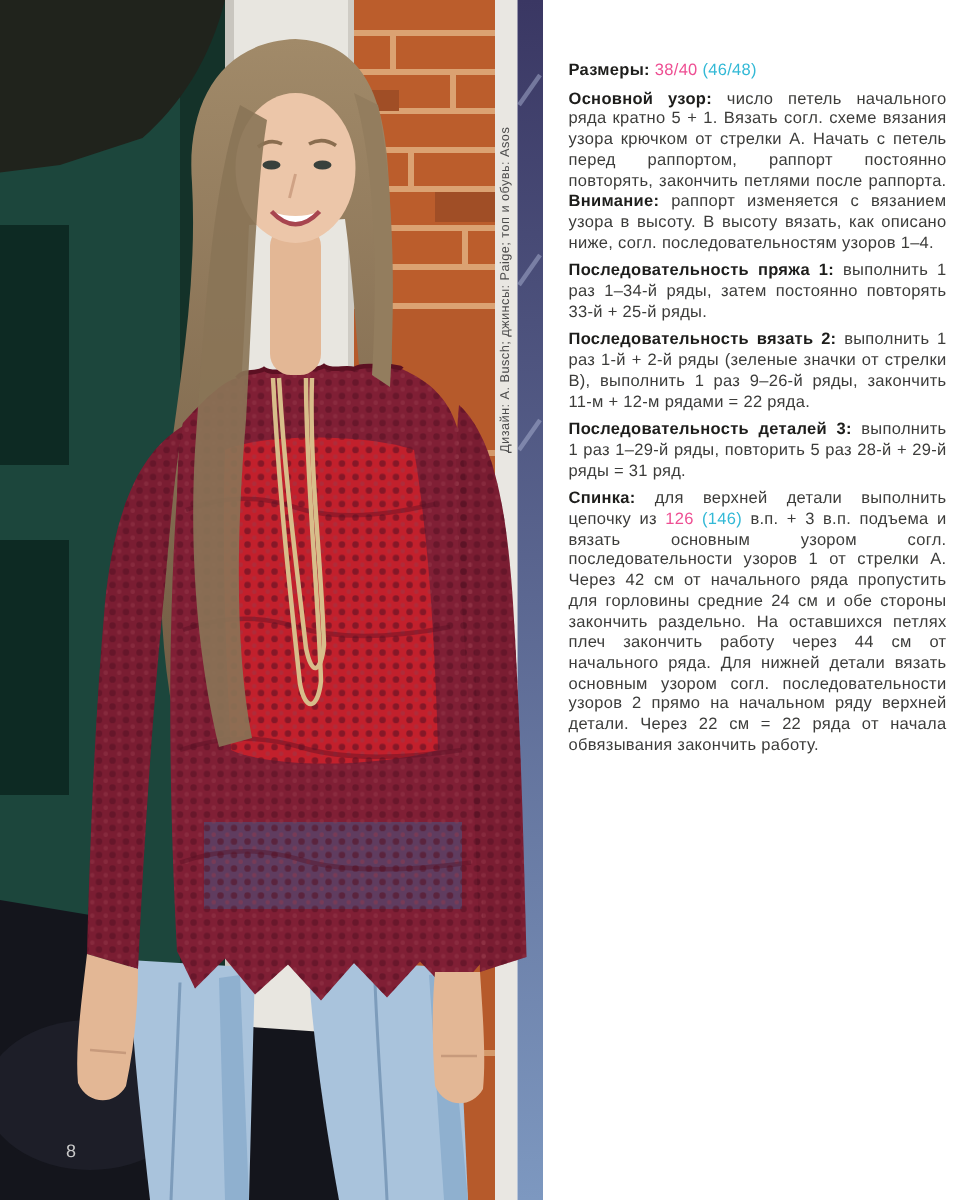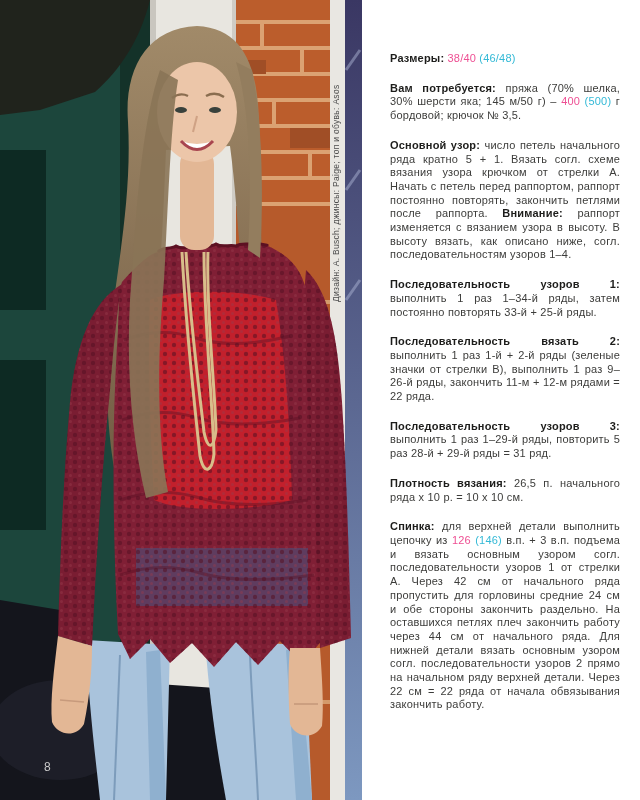--- a/index.html
+++ b/index.html
@@ -20,21 +20,21 @@
   .page-number{
     position:absolute;left:44px;top:760px;
     font-size:12px;color:#c9c9c9;
   }
   
   .article{
     position:absolute;left:374px;top:36px;width:262px;
     font-size:11px;line-height:13.7px;color:#3c3c3a;
     text-align:justify;letter-spacing:.2px;
   }
-  .article p{margin:16px;}
+  .article p{margin:5px;}
   .article .b{font-weight:bold;color:#1d1d1b;}
   .article .pink{color:var(--pink,#ee4f93);}
   .article .cyan{color:var(--cyan,#33b9d6);}
 </style>
 </head>
 <body>
 
 <div class="page">
 
   <div class="photo-wrap">
@@ -190,22 +190,20 @@
       </g>
     </svg>
 
     <div class="credit">Дизайн: А. Busch; джинсы: Paige; топ и обувь: Asos</div>
 
     <div class="page-number">8</div>
   </div>
 
   <div class="article">
       <p><span class="b">Размеры: </span><span class="pink">38/40</span><span> </span><span class="cyan">(46/48)</span></p>
-      <p><span class="b">Вам потребуется: </span><span>пряжа (70% шелка, 30% шерсти яка; 145 м/50 г) – </span><span class="pink">400</span><span> </span><span class="cyan">(500)</span><span> г бордовой; крючок № 3,5.</span></p>
       <p><span class="b">Основной узор: </span><span>число петель начального ряда кратно 5 + 1. Вязать согл. схеме вязания узора крючком от стрелки А. Начать с петель перед раппортом, раппорт постоянно повторять, закончить петлями после раппорта. </span><span class="b">Внимание: </span><span>раппорт изменяется с вязанием узора в высоту. В высоту вязать, как описано ниже, согл. последовательностям узоров 1–4.</span></p>
-      <p><span class="b">Последовательность узоров 1: </span><span>выполнить 1 раз 1–34-й ряды, затем постоянно повторять 33-й + 25-й ряды.</span></p>
+      <p><span class="b">Последовательность пряжа 1: </span><span>выполнить 1 раз 1–34-й ряды, затем постоянно повторять 33-й + 25-й ряды.</span></p>
       <p><span class="b">Последовательность вязать 2: </span><span>выполнить 1 раз 1-й + 2-й ряды (зеленые значки от стрелки В), выполнить 1 раз 9–26-й ряды, закончить 11-м + 12-м рядами = 22 ряда.</span></p>
-      <p><span class="b">Последовательность узоров 3: </span><span>выполнить 1 раз 1–29-й ряды, повторить 5 раз 28-й + 29-й ряды = 31 ряд.</span></p>
-      <p><span class="b">Плотность вязания: </span><span>26,5 п. начального ряда x 10 р. = 10 x 10 см.</span></p>
+      <p><span class="b">Последовательность деталей 3: </span><span>выполнить 1 раз 1–29-й ряды, повторить 5 раз 28-й + 29-й ряды = 31 ряд.</span></p>
       <p><span class="b">Спинка: </span><span>для верхней детали выполнить цепочку из </span><span class="pink">126</span><span> </span><span class="cyan">(146)</span><span> в.п. + 3 в.п. подъема и вязать основным узором согл. последовательности узоров 1 от стрелки А. Через 42 см от начального ряда пропустить для горловины средние 24 см и обе стороны закончить раздельно. На оставшихся петлях плеч закончить работу через 44 см от начального ряда. Для нижней детали вязать основным узором согл. последовательности узоров 2 прямо на начальном ряду верхней детали. Через 22 см = 22 ряда от начала обвязывания закончить работу.</span></p>
     </div>
 
 </div>
 
 </body></html>

